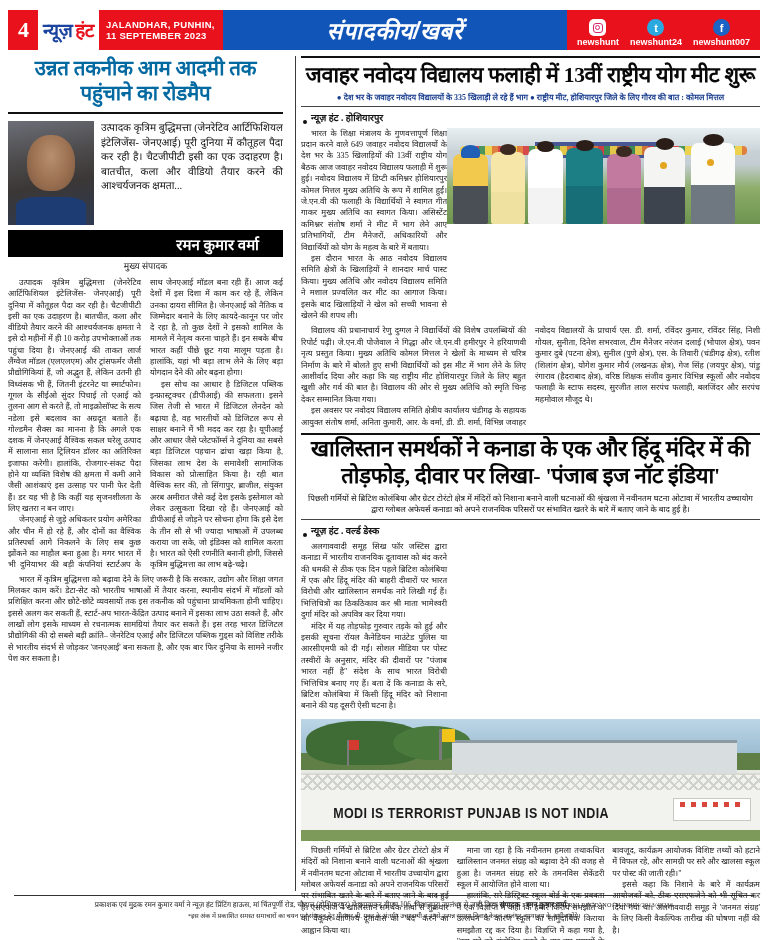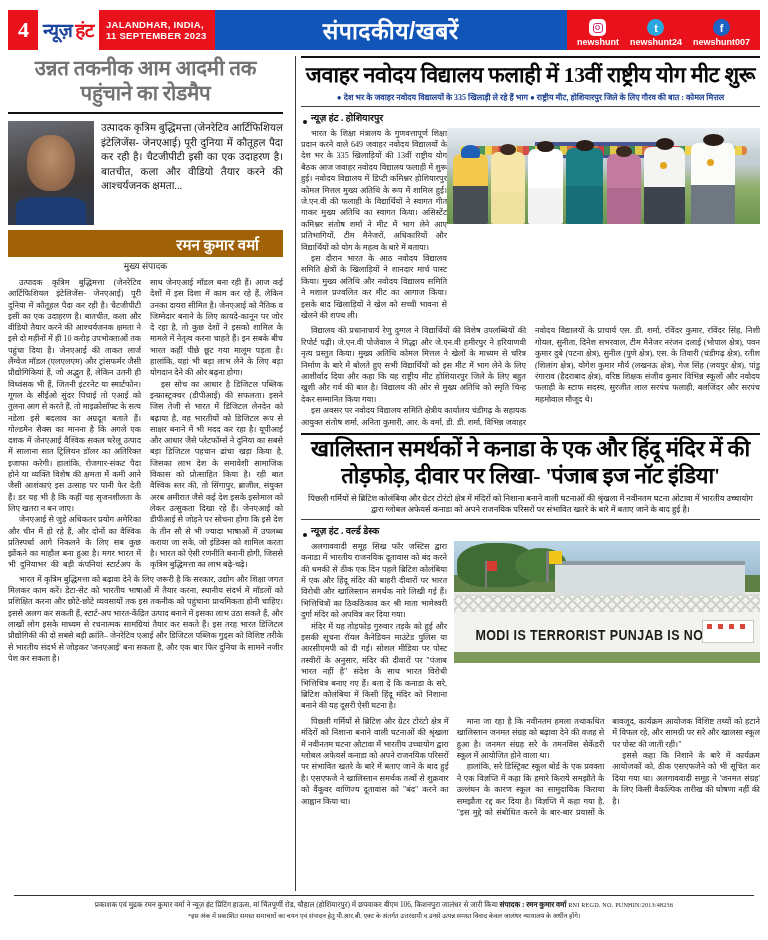--- a/index.html
+++ b/index.html
@@ -26,21 +26,21 @@
   .dateblock {
     background:#e8111c; color:#ffffff; font-family:"Liberation Sans", sans-serif;
     font-weight:bold; font-size:9.5px; line-height:11.5px; letter-spacing:.3px;
     display:flex; flex-direction:column; justify-content:center; padding:0 8px 0 7px;
     flex: 0 0 auto;
   }
   .section-title {
     background:#1155b8; color:#ffffff; flex:1 1 auto;
     display:flex; align-items:center; justify-content:center;
     font-family:"Liberation Sans", sans-serif; font-weight:bold;
-    font-size:23px; letter-spacing:.5px;
+    font-size:23px; letter-spacing:.5px;font-style:italic;
   }
   .social {
     background:#e8111c; display:flex; align-items:flex-end; justify-content:center;
     gap:11px; padding:2px 10px 3px 10px; flex:0 0 auto;
   }
   .soc { display:flex; flex-direction:column; align-items:center; }
   .soc-glyph {
     width:17px; height:17px; border-radius:50%;
     display:flex; align-items:center; justify-content:center;
     font-size:11px; font-weight:bold; color:#ffffff;
@@ -55,21 +55,21 @@
 
   
   .content { display:flex; margin-top:6px; height:835px; }
   .col-left { width:282px; padding-right:7px; }
   .v-sep { width:1px; background:#3a3a3a; margin:0 5px; }
   .col-right { flex:1; }
 
   
   .ed-head {
     font-family:"Liberation Serif", serif; font-weight:bold;
-    font-size:20.5px; line-height:25px; text-align:center; color:#737373;
+    font-size:20.5px; line-height:25px; text-align:center; color:#0369a1;
     letter-spacing:-.2px;
   }
   .ed-rule { height:2px; background:#111; margin:6px 0 0 0; }
   .ed-top { display:flex; gap:7px; margin-top:7px; }
   .ed-photo {
     width:86px; height:104px; flex:0 0 86px;
     background:linear-gradient(170deg,#6c6f78 0%,#4c4a4b 35%,#3b3736 60%,#2d3a52 100%);
     position:relative; overflow:hidden;
   }
   .ed-photo::after{
@@ -79,21 +79,21 @@
   }
   .ed-photo::before{
     content:""; position:absolute; left:8px; bottom:0; width:70px; height:28px;
     background:#1e3c74; border-radius:30% 30% 0 0; z-index:2;
   }
   .ed-lede {
     font-size:10.3px; line-height:14.6px; text-align:justify; color:#111;
     font-family:"Liberation Serif", serif;
   }
   .byline-bar {
-    margin-top:5px; background:#a16207; height:27px; display:flex;
+    margin-top:5px; background:#000000; height:27px; display:flex;
     align-items:center; justify-content:flex-end; padding-right:24px;
   }
   .byline-name { color:#ffffff; font-weight:bold; font-size:15px; font-family:"Liberation Serif", serif; }
   .byline-role { text-align:center; font-size:9px; color:#222; margin-top:2px; font-family:"Liberation Serif", serif; }
   .ed-cols { margin-top:5px; column-count:2; column-gap:9px; column-rule:0; }
   .ed-cols p {
     font-size:8.1px; line-height:11.3px; text-align:justify; color:#1a1a1a;
     text-indent:11px; margin-bottom:0; font-family:"Liberation Serif", serif;
   }
   .ed-full { margin-top:3px; }
@@ -145,21 +145,21 @@
   .f7::before{content:"";position:absolute;top:-9px;left:28%;width:46%;height:12px;background:#2a1d18;border-radius:50%;}
   .medal{ position:absolute; width:7px; height:7px; border-radius:50%; background:#e3a51e; }
 
   .a1-3col { column-count:2; column-gap:9px; margin-top:4px; }
   .a1-3col p { font-size:8.1px; line-height:11.4px; text-align:justify; text-indent:10px; color:#1a1a1a; }
 
   
   .art2 { margin-top:5px; }
   .art2-head { font-size:22px; line-height:27px; font-weight:bold; text-align:center; color:#060606; letter-spacing:-.3px;}
   .art2-sub { font-size:8.2px; line-height:11.6px; text-align:center; color:#111; margin:4px 2px 3px 2px; }
-  .a2-wrap { display:flex; gap:7px; margin-top:2px; }
+  .a2-wrap { display:flex; gap:7px; margin-top:2px;flex-direction:column; }
   .a2-col { width:146px; }
   .a2-col p { font-size:8.1px; line-height:11.4px; text-align:justify; text-indent:10px; color:#1a1a1a; }
   .photo-fence { width:100%; height:122px; position:relative; overflow:hidden;
     background:linear-gradient(180deg,#9fbfd6 0 26%, #5f7f46 26% 42%, #e9e9e4 42% 88%, #7d9a5a 88% 100%); }
   .pf-sky{position:absolute;top:0;left:0;right:0;height:28%;background:linear-gradient(180deg,#bcd6e6,#9dbdd2);}
   .pf-tree{position:absolute;top:2%;left:1%;width:26%;height:36%;background:#3f6b35;border-radius:44% 44% 36% 36%;}
   .pf-tree2{position:absolute;top:6%;left:20%;width:17%;height:28%;background:#4a7a3c;border-radius:50%;}
   .pf-house{position:absolute;top:20%;left:33%;width:62%;height:26%;background:#d8dde0;}
   .pf-roof{position:absolute;top:17%;left:33%;width:62%;height:9%;background:#8d9aa2;}
   .pf-flag-y{position:absolute;top:8%;left:30%;width:3px;height:26%;background:#7b7b7b;}
@@ -193,21 +193,21 @@
 
   <div class="masthead">
     <div class="mh-red">
       <div class="pageno">4</div>
       <div class="logo-box">
         <span class="logo-a">न्यूज़</span>
         <span class="logo-b">हंट</span>
       </div>
     </div>
     <div class="dateblock">
-      <span>JALANDHAR, INDIA,</span>
+      <span>JALANDHAR, PUNHIN,</span>
       <span>11 SEPTEMBER 2023</span>
     </div>
     <div class="section-title">संपादकीय/खबरें</div>
     <div class="social">
       <div class="soc">
         <div class="soc-glyph ig"></div>
         <div class="soc-label">newshunt</div>
       </div>
       <div class="soc">
         <div class="soc-glyph tw">t</div>

